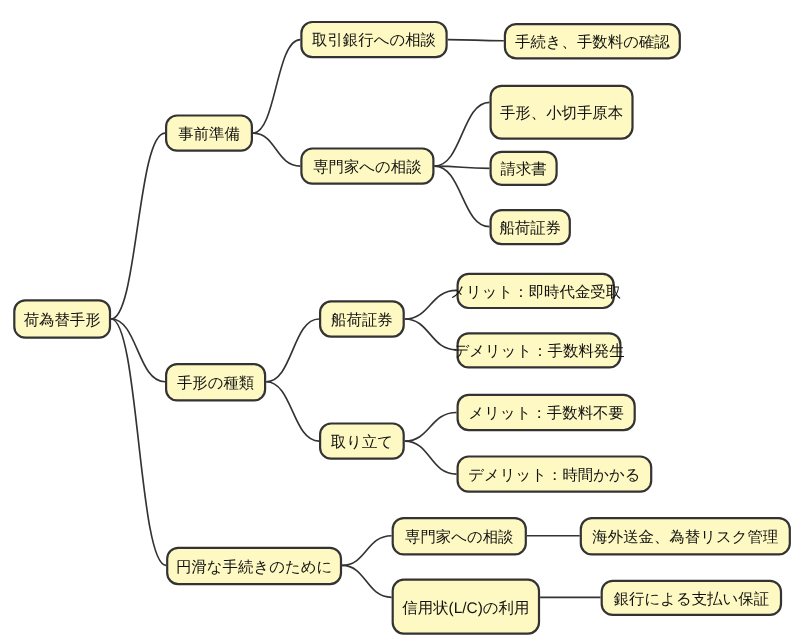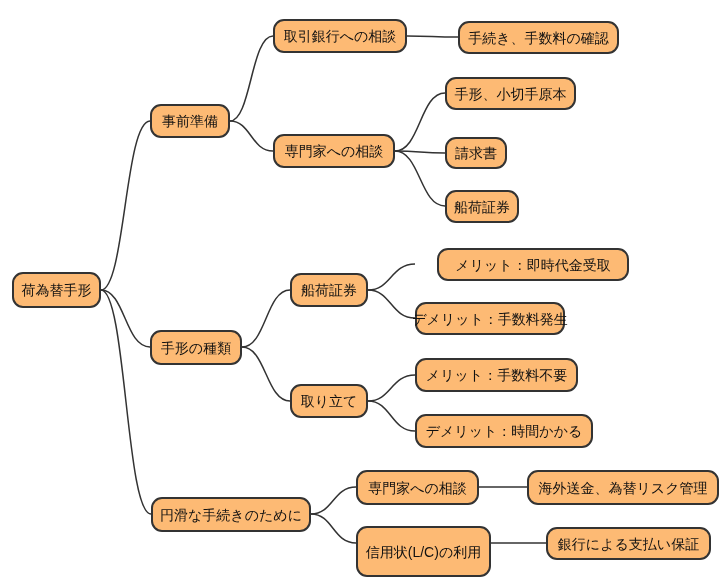--- a/index.html
+++ b/index.html
@@ -21,21 +21,21 @@
     top: 0;
   }
   #edges path {
     fill: none;
     stroke: #333333;
     stroke-width: 1.5;
   }
   .node {
     position: absolute;
     box-sizing: border-box;
-    background: #fdba74;
+    background: #fef9c3;
     border: 2px solid #333333;
     border-radius: 11px;
     display: flex;
     align-items: center;
     justify-content: center;
     font-size: 14px;
     line-height: 1;
     color: #111111;
     white-space: nowrap;
     text-align: center;
@@ -67,27 +67,27 @@
     <path d="M479,487 C503,487 503,487 527,487"></path>
     <path d="M491,543 C518,543 518,543 546,543"></path>
   </svg>
 
   <div class="node" style="left:12px;  top:272px; width:89px;  height:36px">荷為替手形</div>
 
   <div class="node" style="left:150px; top:104px; width:80px;  height:34px">事前準備</div>
   <div class="node" style="left:273px; top:19px;  width:134px; height:34px">取引銀行への相談</div>
   <div class="node" style="left:458px; top:21px;  width:161px; height:33px">手続き、手数料の確認</div>
   <div class="node" style="left:273px; top:134px; width:122px; height:34px">専門家への相談</div>
-  <div class="node" style="left:445px; top:77px;  width:131px; height:33px">手形、小切手原本</div>
+  <div class="node" style="left:445px; top:77px;  width:131px; height:50px">手形、小切手原本</div>
   <div class="node" style="left:445px; top:137px; width:62px;  height:32px">請求書</div>
   <div class="node" style="left:445px; top:190px; width:74px;  height:33px">船荷証券</div>
 
   <div class="node" style="left:150px; top:330px; width:92px;  height:35px">手形の種類</div>
   <div class="node" style="left:290px; top:273px; width:78px;  height:34px">船荷証券</div>
-  <div class="node" style="left:437px; top:248px; width:192px; height:33px">メリット：即時代金受取</div>
+  <div class="node" style="left:415px; top:248px; width:144px; height:33px">メリット：即時代金受取</div>
   <div class="node" style="left:415px; top:302px; width:150px; height:33px">デメリット：手数料発生</div>
   <div class="node" style="left:290px; top:384px; width:78px;  height:34px">取り立て</div>
   <div class="node" style="left:415px; top:358px; width:163px; height:34px">メリット：手数料不要</div>
   <div class="node" style="left:415px; top:414px; width:178px; height:34px">デメリット：時間かかる</div>
 
   <div class="node" style="left:151px; top:497px; width:160px; height:35px">円滑な手続きのために</div>
   <div class="node" style="left:356px; top:470px; width:123px; height:35px">専門家への相談</div>
   <div class="node" style="left:527px; top:470px; width:192px; height:35px">海外送金、為替リスク管理</div>
   <div class="node" style="left:356px; top:526px; width:135px; height:51px">信用状(L/C)の利用</div>
   <div class="node" style="left:546px; top:527px; width:165px; height:33px">銀行による支払い保証</div>

